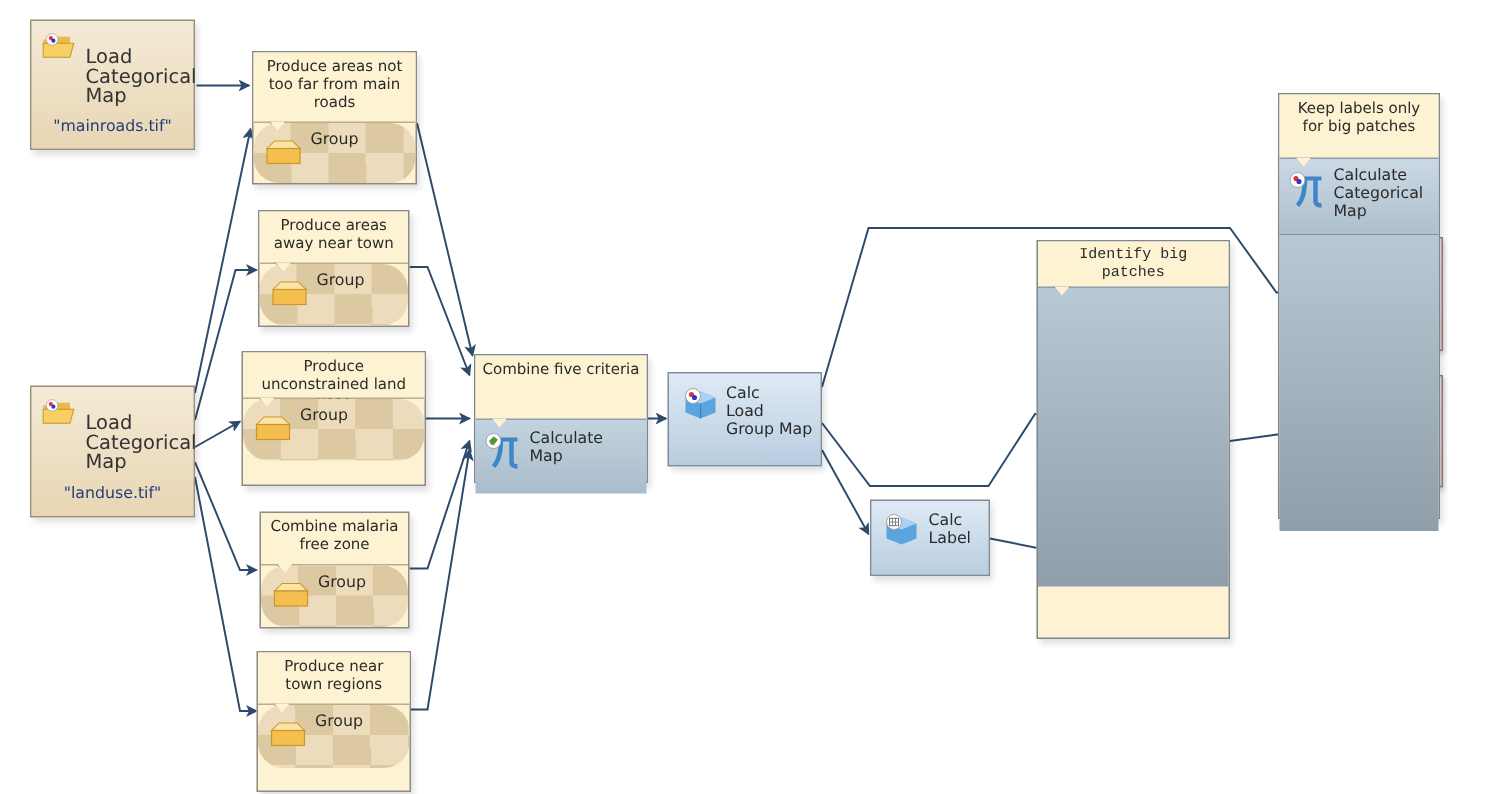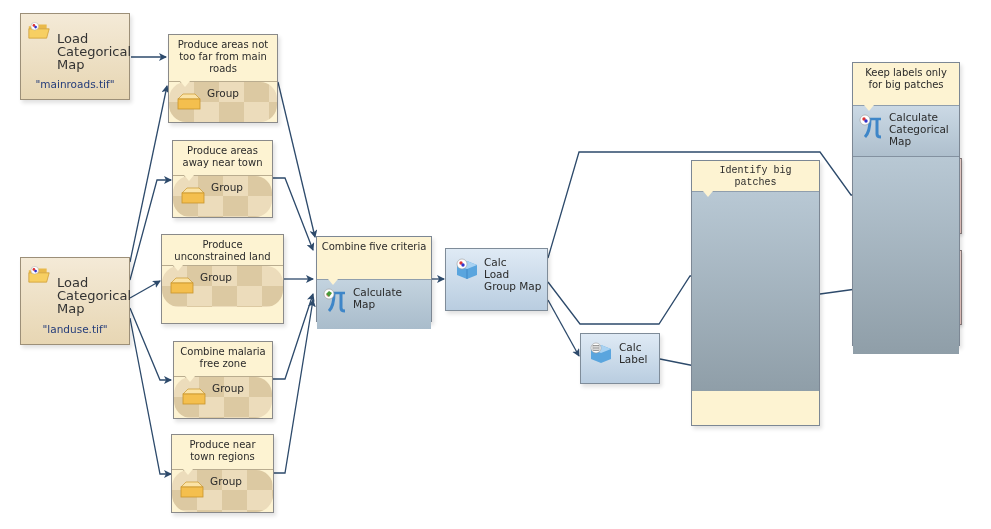--- a/index.html
+++ b/index.html
@@ -144,21 +144,21 @@
   <div class="caption" style="height:35px;">Combine malaria free zone</div>
   <div class="body" style="height:41px;">
     <svg class="folder-icon" style="top:11px;" viewBox="0 0 24 17">
       <path d="M1,6 L6,1 L18,1 L23,6 z" fill="#fbe3a6" stroke="#c9952c" stroke-width="0.7"></path>
       <rect x="1" y="6" width="22" height="10" fill="#f4bf4e" stroke="#c9952c" stroke-width="0.8"></rect>
     </svg>
     <div class="body-title">Group</div>
   </div>
 </div>
 
-<div class="node group" style="left:171px;top:434px;width:103px;height:79px;">
+<div class="node group" style="left:171px;top:434px;width:103px;height:94px;">
   <div class="caption" style="height:35px;">Produce near town regions</div>
   <div class="body" style="height:42px;">
     <svg class="folder-icon" style="top:11px;" viewBox="0 0 24 17">
       <path d="M1,6 L6,1 L18,1 L23,6 z" fill="#fbe3a6" stroke="#c9952c" stroke-width="0.7"></path>
       <rect x="1" y="6" width="22" height="10" fill="#f4bf4e" stroke="#c9952c" stroke-width="0.8"></rect>
     </svg>
     <div class="body-title">Group</div>
   </div>
 </div>
 

